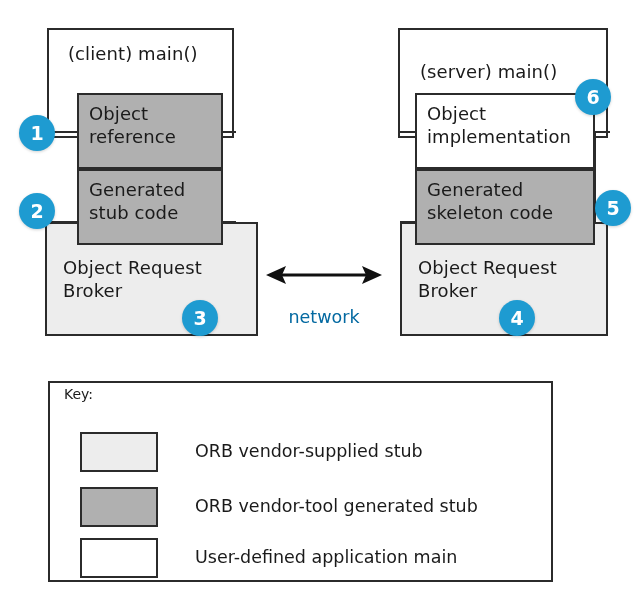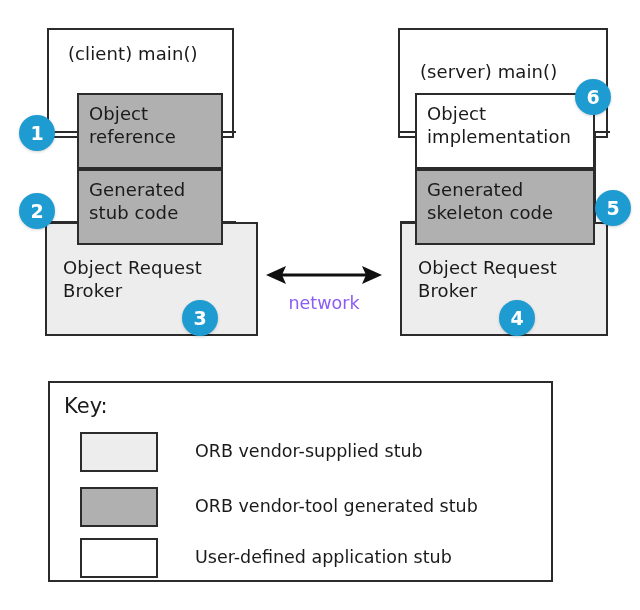--- a/index.html
+++ b/index.html
@@ -74,25 +74,25 @@
   #network-arrow {
     position: absolute;
     left: 266px;
     top: 262px;
     width: 116px;
     height: 26px;
   }
   #network-label {
     position: absolute;
     left: 266px;
-    top: 293px;
+    top: 307px;
     width: 116px;
     text-align: center;
     font-size: 17.5px;
-    color: #8b5cf6;
+    color: #0369a1;
   }
 
   
   .callout {
     position: absolute;
     width: 36px;
     height: 36px;
     border-radius: 50%;
     background: #1e9bd1;
     color: #ffffff;
@@ -117,22 +117,22 @@
     top: 381px;
     width: 505px;
     height: 201px;
     box-sizing: border-box;
     border: 2px solid #2b2b2b;
     background: #ffffff;
   }
   #key-title {
     position: absolute;
     left: 64px;
-    top: 394px;
-    font-size: 21px;
+    top: 386px;
+    font-size: 14px;
     color: #1a1a1a;
   }
   .key-row {
     position: absolute;
     left: 64px;
     height: 44px;
   }
   #key-row-0 { top: 432px; }
   #key-row-1 { top: 487px; }
   #key-row-2 { top: 538px; }
@@ -222,16 +222,16 @@
     <div class="key-text">ORB vendor-supplied stub</div>
   </div>
 
   <div class="key-row" id="key-row-1">
     <div class="key-swatch" style="background:#b0b0b0;"></div>
     <div class="key-text">ORB vendor-tool generated stub</div>
   </div>
 
   <div class="key-row" id="key-row-2">
     <div class="key-swatch" style="background:#ffffff;"></div>
-    <div class="key-text">User-defined application stub</div>
+    <div class="key-text">User-defined application main</div>
   </div>
 
 </div>
 
 </body></html>

